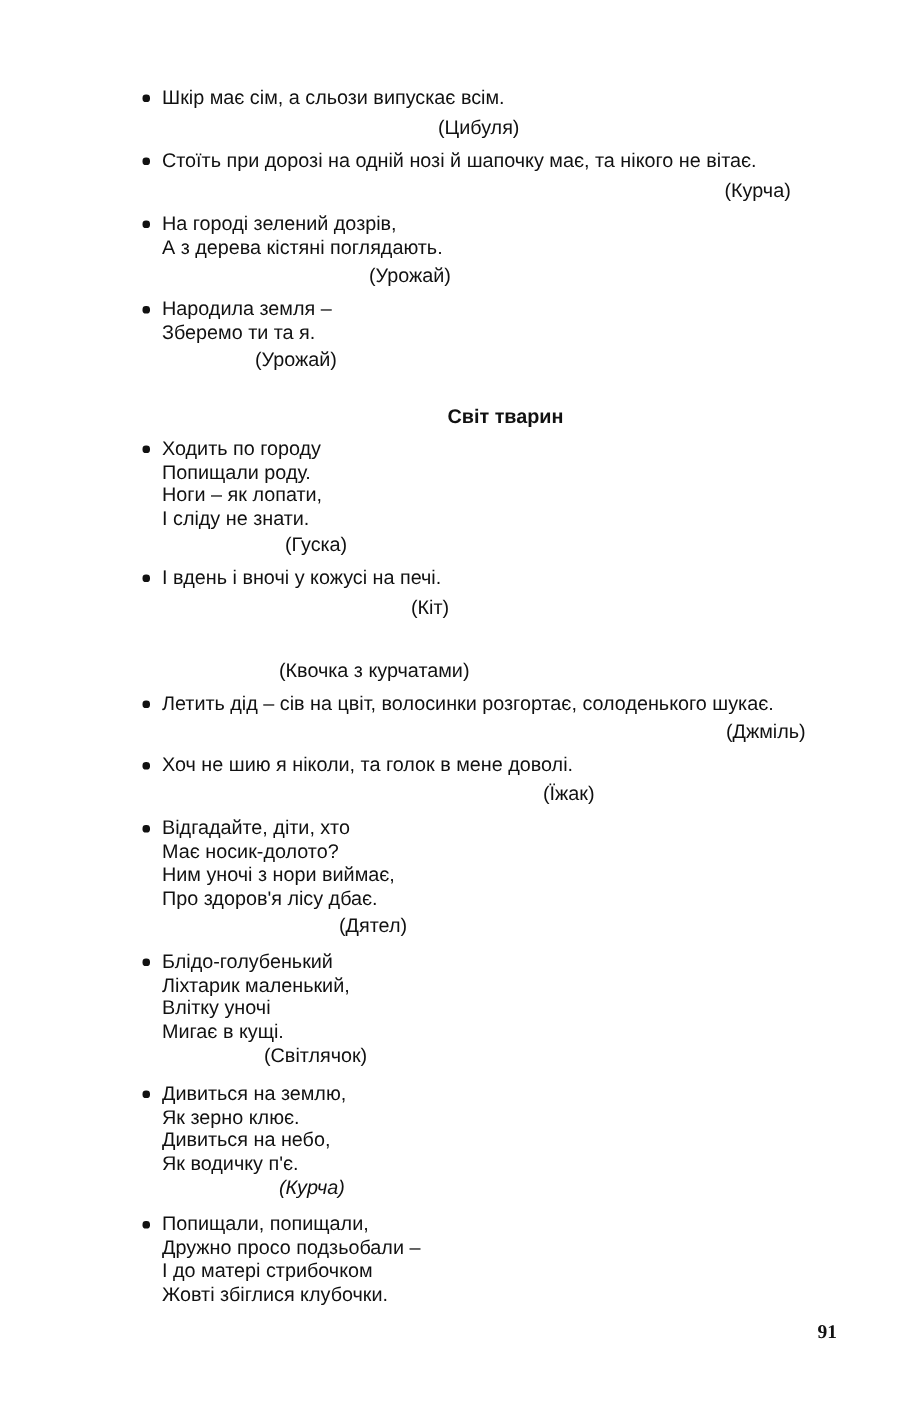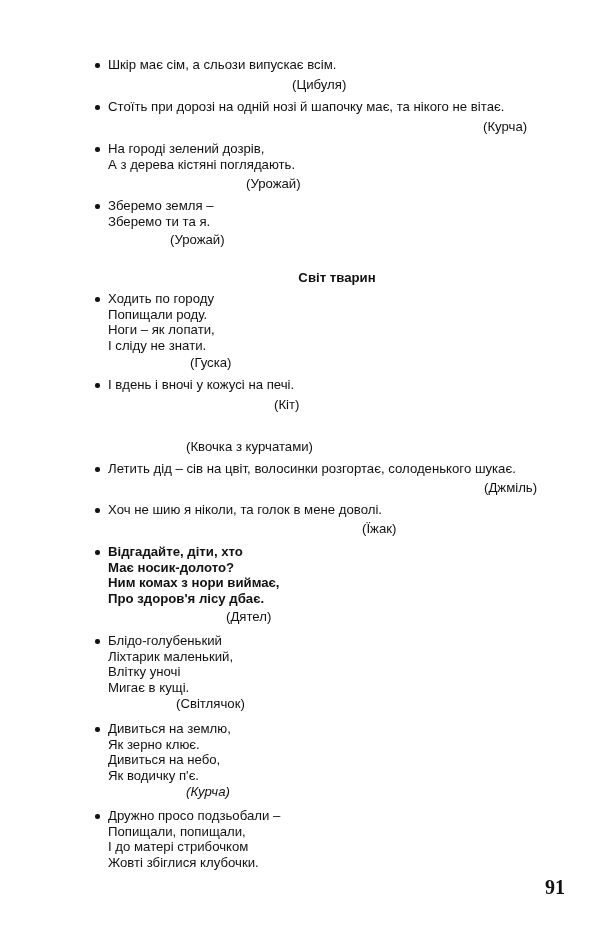--- a/index.html
+++ b/index.html
@@ -63,21 +63,21 @@
       font-weight: bold;
       font-size: 13.2px;
       top: 270px;
     }
     .page-number {
       position: absolute;
       left: 528px;
       top: 880px;
       font-family: "Liberation Serif", serif;
       font-weight: bold;
-      font-size: 20px;
+      font-size: 13px;
     }
   </style>
 </head>
 <body>
 
 <div class="page">
 
   <div class="riddle" style="top:57px;">
     <span class="bullet"></span>
     <div class="lines">
@@ -99,21 +99,21 @@
     <div class="lines">
       <span class="line">На городі зелений дозрів,</span>
       <span class="line">А з дерева кістяні поглядають.</span>
     </div>
   </div>
   <span class="answer" style="left:229px; top:176px;">(Урожай)</span>
 
   <div class="riddle" style="top:198px;">
     <span class="bullet"></span>
     <div class="lines">
-      <span class="line">Зберемо земля –</span>
+      <span class="line">Народила земля –</span>
       <span class="line">Зберемо ти та я.</span>
     </div>
   </div>
   <span class="answer" style="left:153px; top:232px;">(Урожай)</span>
 
   <div class="section-title">Світ тварин</div>
 
   <div class="riddle" style="top:291px;">
     <span class="bullet"></span>
     <div class="lines">
@@ -144,26 +144,26 @@
   <span class="answer" style="left:467px; top:480px;">(Джміль)</span>
 
   <div class="riddle" style="top:502px;">
     <span class="bullet"></span>
     <div class="lines">
       <span class="line">Хоч не шию я ніколи, та голок в мене доволі.</span>
     </div>
   </div>
   <span class="answer" style="left:345px; top:521px;">(Їжак)</span>
 
-  <div class="riddle" style="top:544px;font-weight:bold;">
+  <div class="riddle" style="top:544px;">
     <span class="bullet"></span>
     <div class="lines">
       <span class="line">Відгадайте, діти, хто</span>
       <span class="line">Має носик-долото?</span>
-      <span class="line">Ним комах з нори виймає,</span>
+      <span class="line">Ним уночі з нори виймає,</span>
       <span class="line">Про здоров'я лісу дбає.</span>
     </div>
   </div>
   <span class="answer" style="left:209px; top:609px;">(Дятел)</span>
 
   <div class="riddle" style="top:633px;">
     <span class="bullet"></span>
     <div class="lines">
       <span class="line">Блідо-голубенький</span>
       <span class="line">Ліхтарик маленький,</span>
@@ -180,22 +180,22 @@
       <span class="line">Як зерно клює.</span>
       <span class="line">Дивиться на небо,</span>
       <span class="line">Як водичку п'є.</span>
     </div>
   </div>
   <span class="answer" style="left:169px; top:784px;font-style:italic;">(Курча)</span>
 
   <div class="riddle" style="top:808px;">
     <span class="bullet"></span>
     <div class="lines">
+      <span class="line">Попищали, попищали,</span>
       <span class="line">Дружно просо подзьобали –</span>
-      <span class="line">Попищали, попищали,</span>
       <span class="line">І до матері стрибочком</span>
       <span class="line">Жовті збіглися клубочки.</span>
     </div>
   </div>
 
   <div class="page-number">91</div>
 
 </div>
 
 </body></html>

